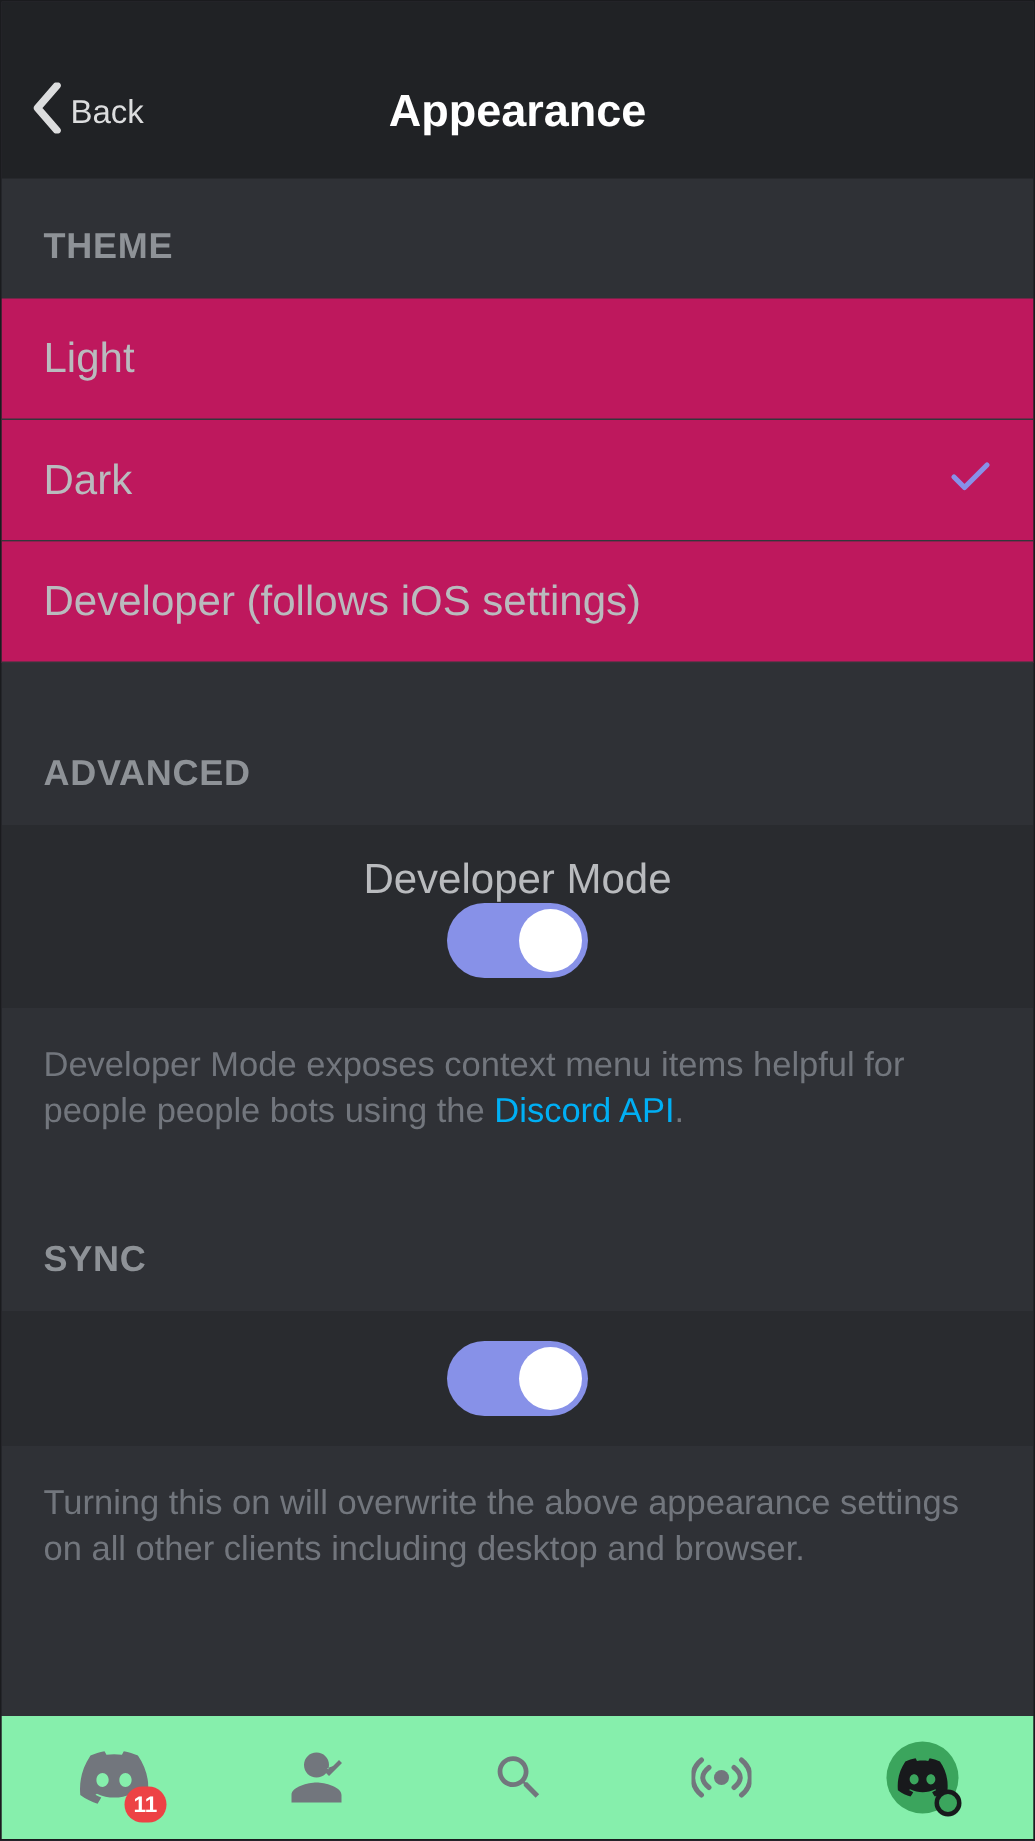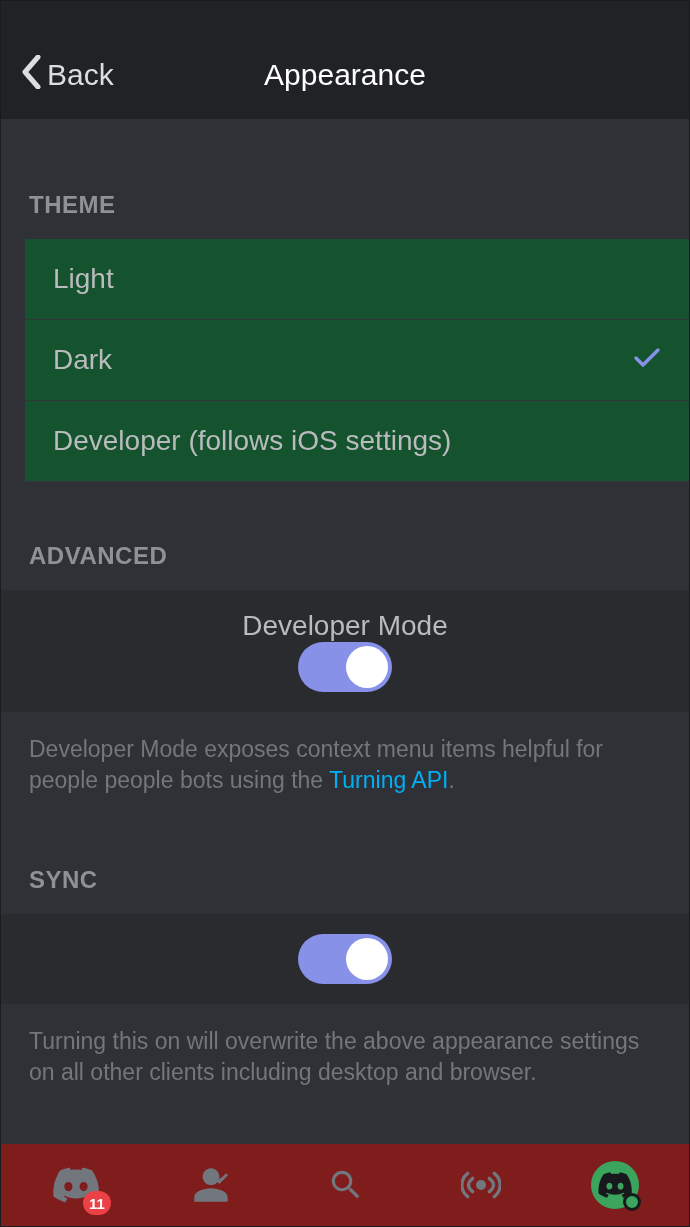--- a/index.html
+++ b/index.html
@@ -24,55 +24,53 @@
       align-items: center;
       padding: 0 20px;
       position: relative;
       padding-top: 30px;
     }
     .back-button {
       display: flex;
       align-items: center;
       gap: 6px;
       color: #dcddde;
-      font-size: 30px;
+      font-size: 22px;
       cursor: pointer;
     }
     .back-chevron {
       font-size: 40px;
       line-height: 1;
     }
     .header-title {
       position: absolute;
       left: 50%;
       transform: translateX(-50%);
       color: #ffffff;
       font-size: 30px;
-      font-weight: 400;
+      font-weight: 700;
     }
     .section-header {
       color: #8e9297;
       font-size: 24px;
       font-weight: 600;
       letter-spacing: 0.5px;
       padding: 60px 28px 20px 28px;
     }
     .section-header.first {
       padding-top: 32px;
-      margin-top: 40px;
     }
     .list-item {
-      background: #14532d;
+      background: #be185d;
       padding: 24px 28px;
       display: flex;
       align-items: flex-start;
       justify-content: space-between;
       border-bottom: 1px solid #33363b;
       cursor: pointer;
-      margin-left: 24px;
     }
     .list-item:last-of-type {
       border-bottom: none;
     }
     .list-item-label {
       color: #b9bbbe;
       font-size: 28px;
     }
     .checkmark {
       color: #8791e8;
@@ -117,21 +115,21 @@
     .description .link {
       color: #00aff4;
       cursor: pointer;
     }
     .tab-bar {
       position: absolute;
       bottom: 0;
       left: 0;
       right: 0;
       height: 82px;
-      background: #7f1d1d;
+      background: #86efac;
       display: flex;
       align-items: center;
       justify-content: space-around;
       padding: 0 20px;
       gap: 25px;
     }
     .tab-icon {
       position: relative;
       width: 50px;
       height: 50px;
@@ -222,21 +220,21 @@
 <div class="section-header">ADVANCED</div>
 
 <div class="toggle-item">
   <span class="toggle-label">Developer Mode</span>
   <div class="toggle-switch">
     <div class="toggle-knob"></div>
   </div>
 </div>
 
 <div class="description">
-  <span>Developer Mode exposes context menu items helpful for people people bots using the </span><span class="link">Turning API</span><span>.</span>
+  <span>Developer Mode exposes context menu items helpful for people people bots using the </span><span class="link">Discord API</span><span>.</span>
 </div>
 
 <div class="section-header">SYNC</div>
 
 <div class="toggle-item">
   <div class="toggle-switch">
     <div class="toggle-knob"></div>
   </div>
 </div>
 

